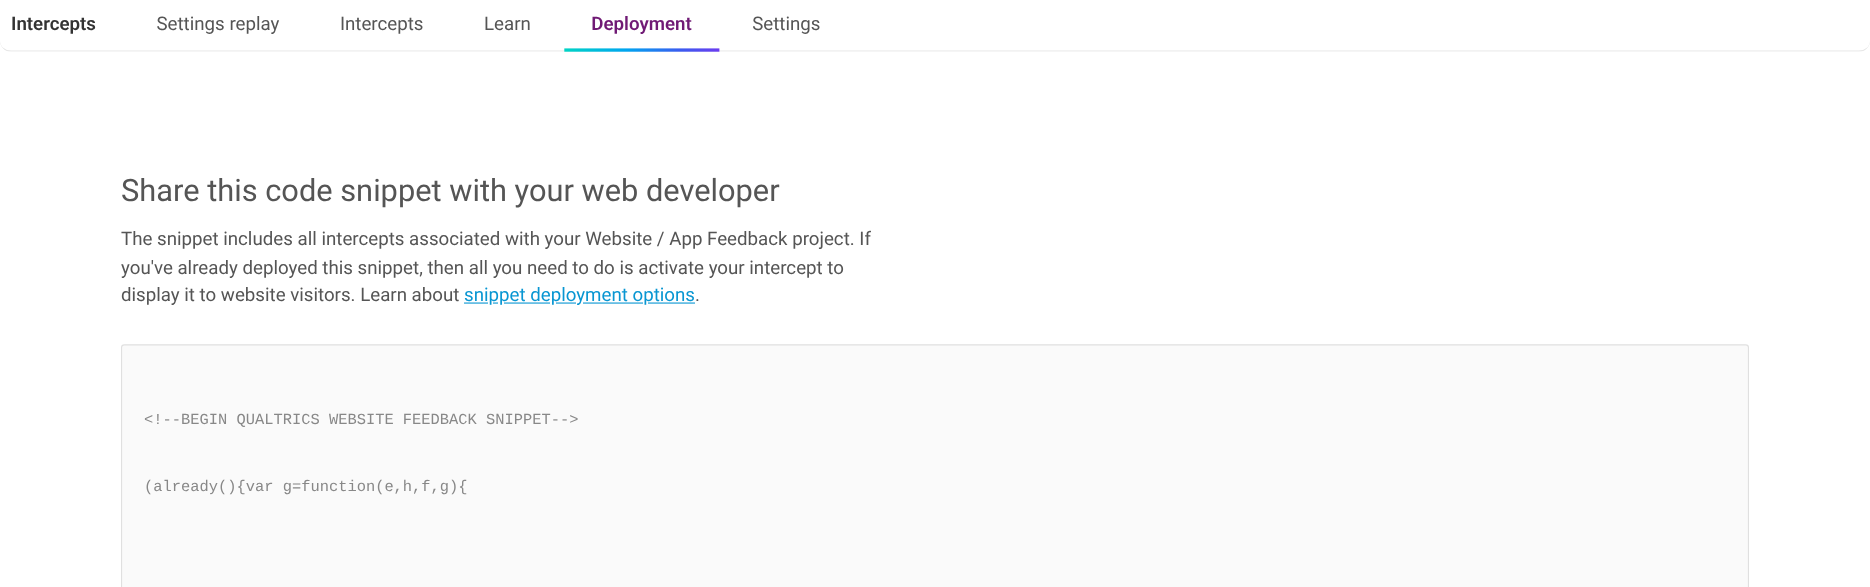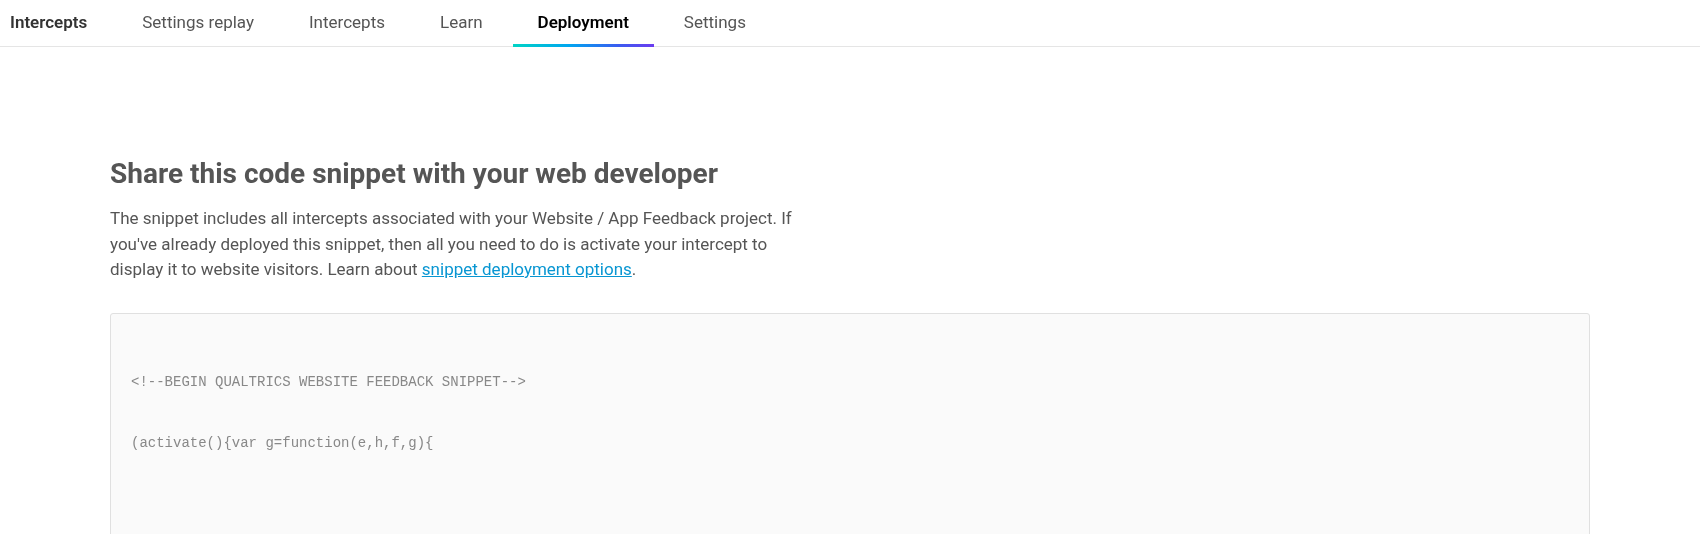--- a/index.html
+++ b/index.html
@@ -1,18 +1,19 @@
 <!DOCTYPE html>
 <html><head>
   <meta charset="utf-8">
   <style>
     * {
       margin: 0;
       padding: 0;
       box-sizing: border-box;
+      border-radius: 10px;
     }
     body {
       font-family: -apple-system, BlinkMacSystemFont, "Segoe UI", Roboto, Helvetica, Arial, sans-serif;
       background: #fff;
       color: #333;
       width: 1700px;
     }
     .tabs {
       display: flex;
       align-items: center;
@@ -27,38 +28,38 @@
       cursor: pointer;
       position: relative;
     }
     .tab:first-child {
       padding-left: 0;
       font-weight: 600;
       color: #333;
     }
     .tab.active {
       font-weight: 600;
-      color: #000000;
+      color: #701a75;
     }
     .tab.active::after {
       content: "";
       position: absolute;
       left: -25px;
       right: -25px;
       bottom: -1px;
       height: 3px;
       background: linear-gradient(90deg, #00d4c5 0%, #00a5f0 40%, #3b5bf0 75%, #6b3cf0 100%);
     }
     .content {
       padding: 110px 110px 20px 110px;
       max-width: 1600px;
     }
     h1 {
       font-size: 28px;
-      font-weight: 700;
+      font-weight: 400;
       color: #555;
       margin-bottom: 16px;
     }
     .description {
       font-size: 17px;
       color: #555;
       line-height: 1.5;
       max-width: 710px;
       margin-bottom: 30px;
     }
@@ -97,21 +98,21 @@
   <div class="tab">Settings</div>
 </nav>
 
 <div class="content">
   <h1>Share this code snippet with your web developer</h1>
   <p class="description">
     <span>The snippet includes all intercepts associated with your Website / App Feedback project. If you've already deployed this snippet, then all you need to do is activate your intercept to display it to website visitors. Learn about </span><a href="#">snippet deployment options</a><span>.</span>
   </p>
   <div class="code-block">
     <span class="code-line">&lt;!--BEGIN QUALTRICS WEBSITE FEEDBACK SNIPPET--&gt;</span>
-    <span class="code-line">(activate(){var g=function(e,h,f,g){</span>
+    <span class="code-line">(already(){var g=function(e,h,f,g){</span>
     
     
     
     
     
     
     
     
   </div>
 </div>

